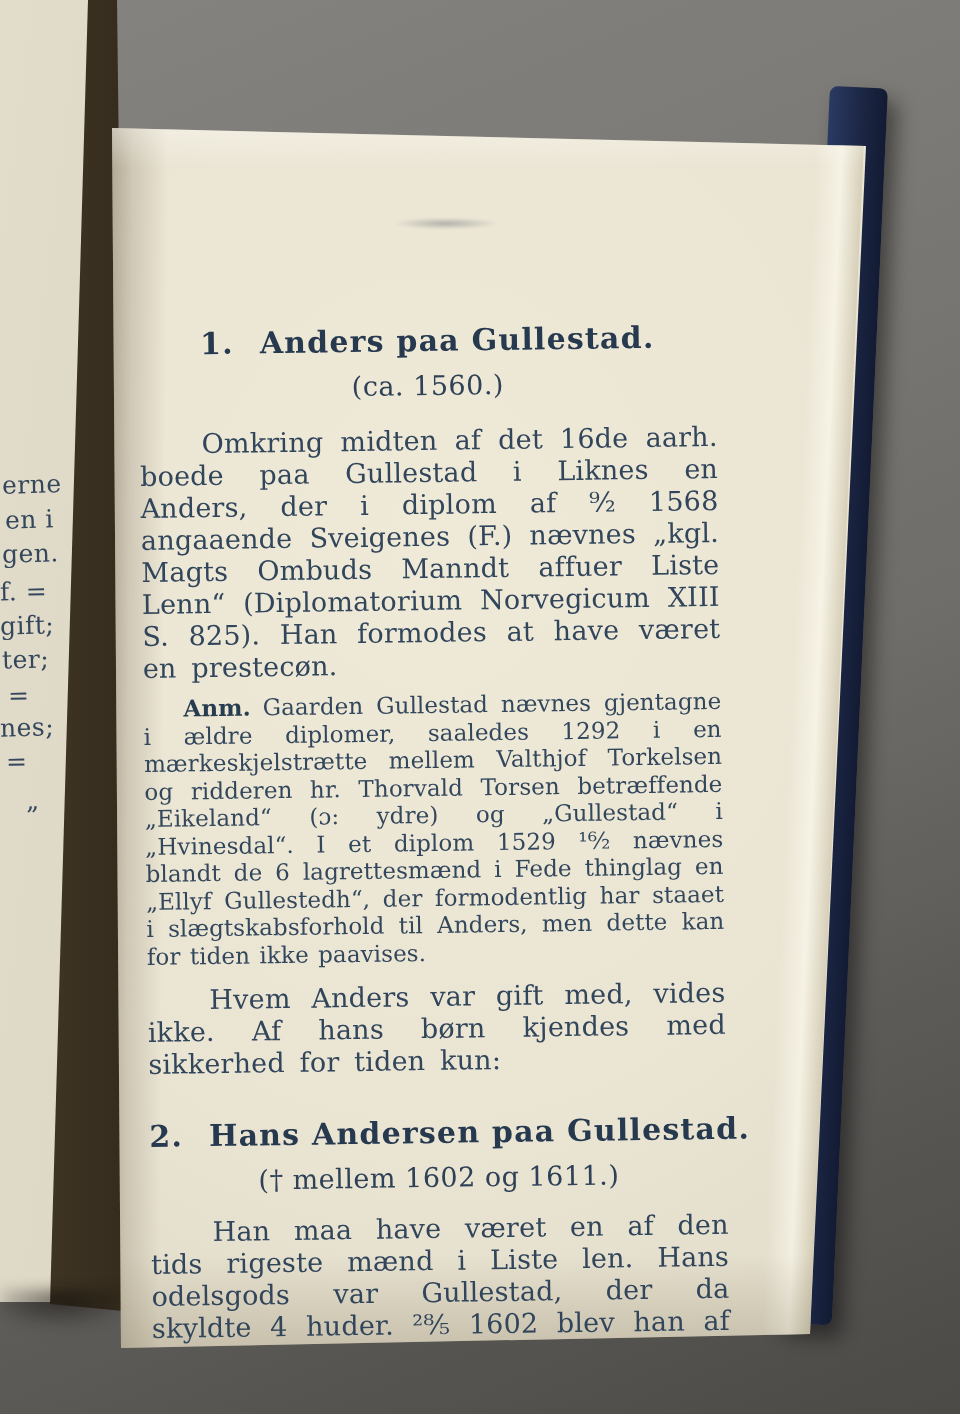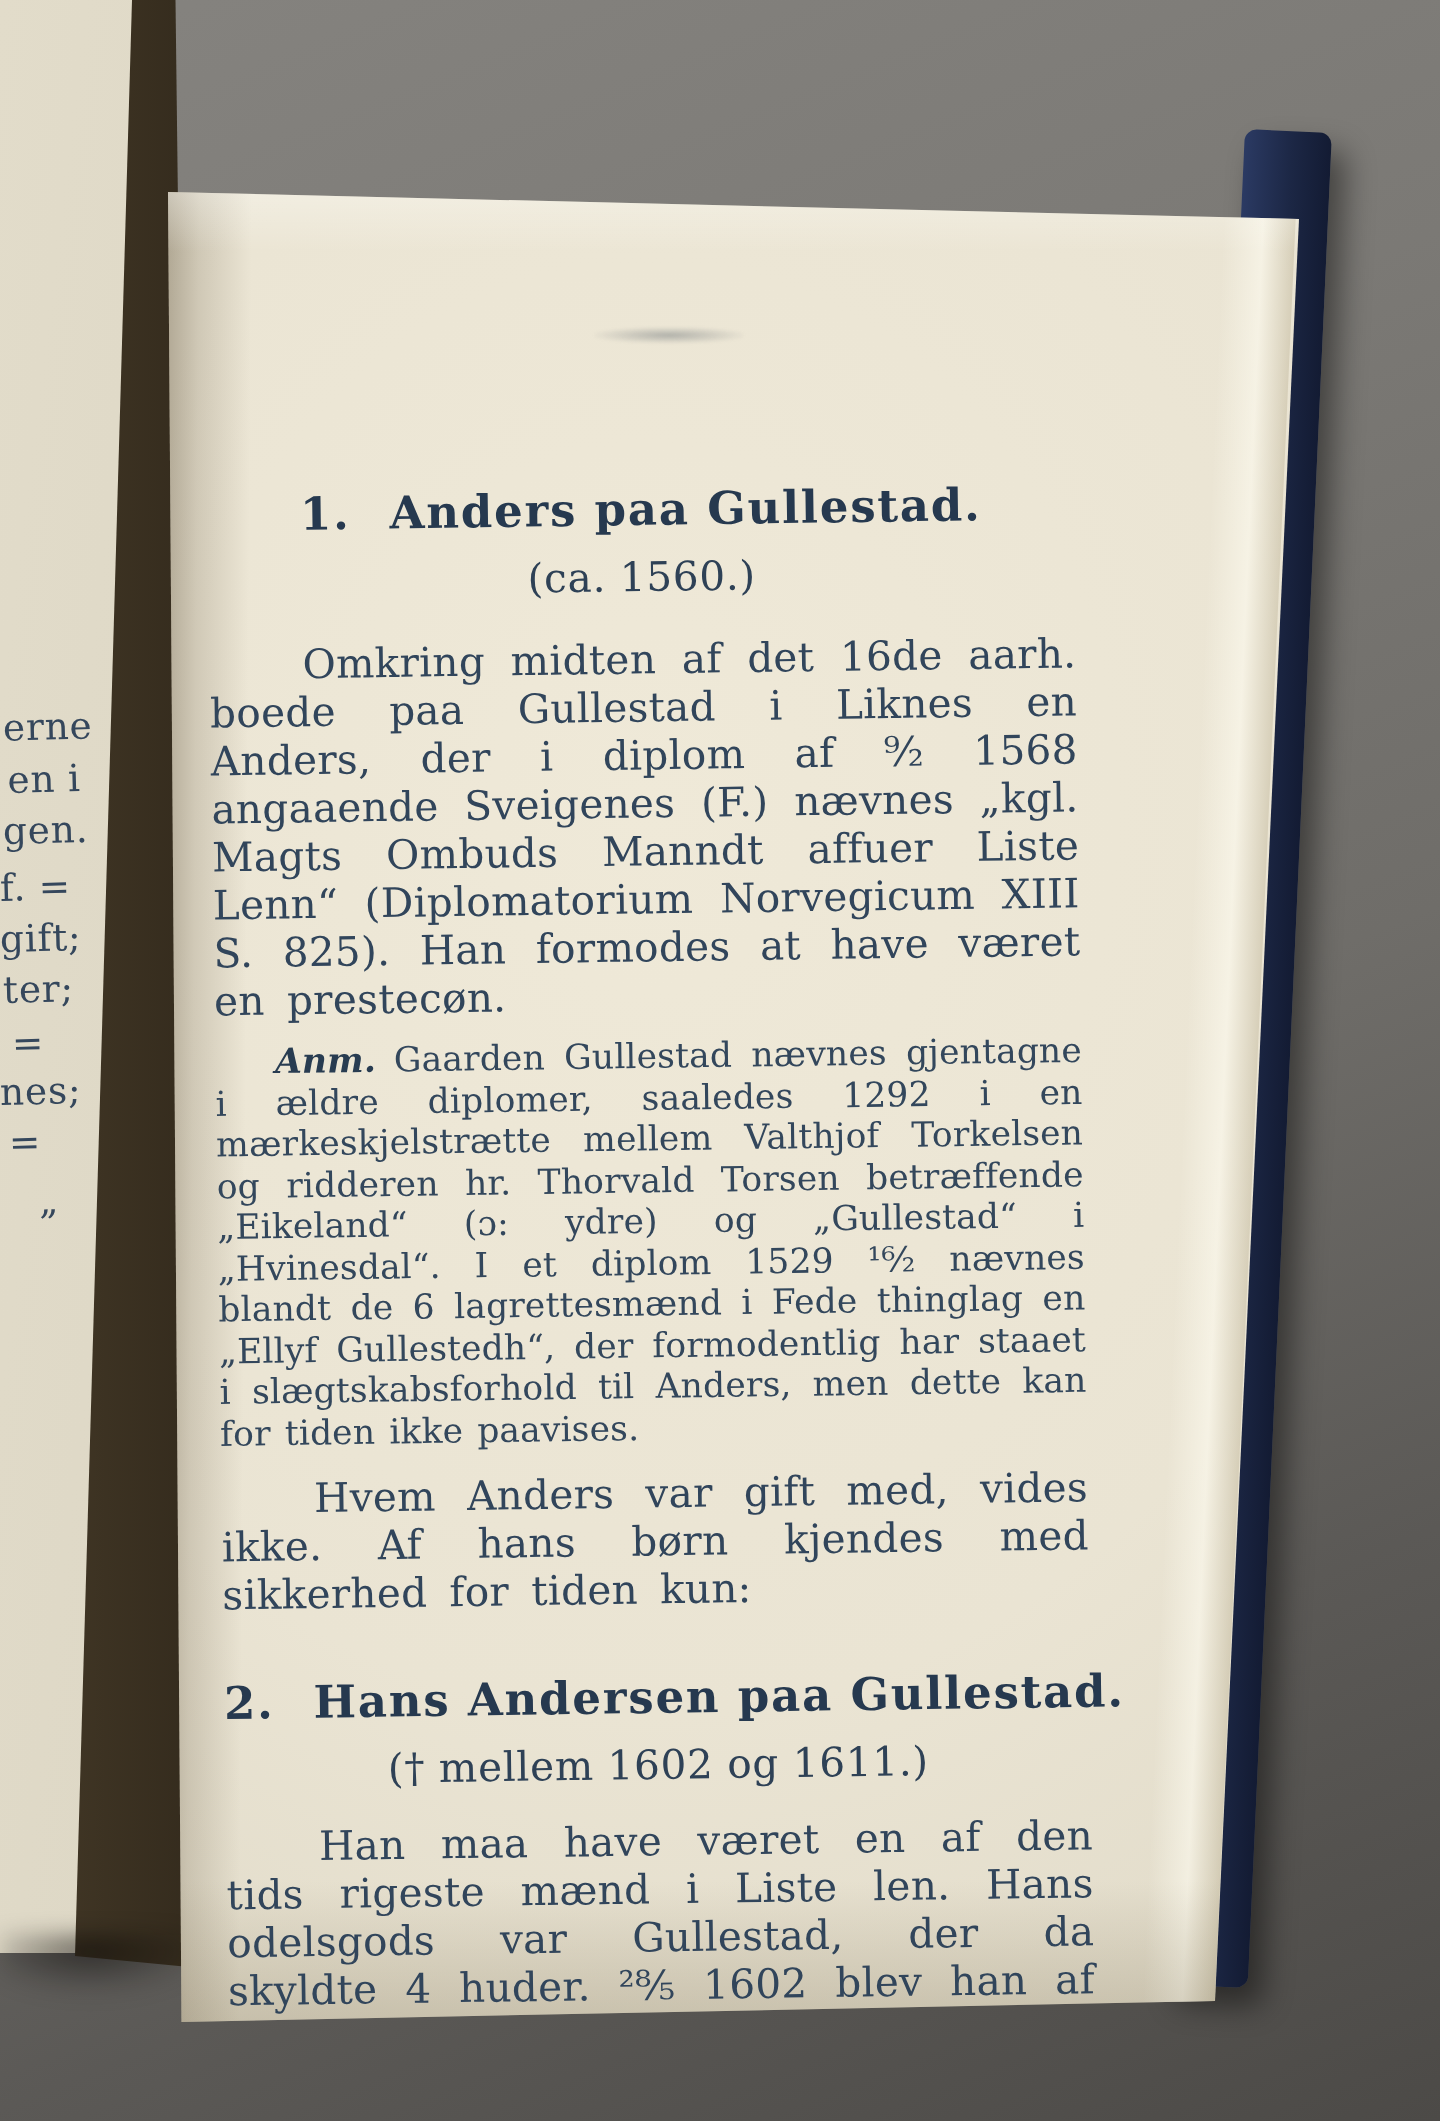--- a/index.html
+++ b/index.html
@@ -92,21 +92,21 @@
     margin:12px 0 0;text-align:center;font-size:27px;letter-spacing:.5px;color:#2e4156;
   }
   .para{
     margin:24px 0 0;font-size:27px;line-height:32px;text-align:justify;
     text-indent:62px;word-spacing:6px;letter-spacing:.2px;
   }
   .note{
     margin:10px 0 0;font-size:23px;line-height:27.5px;text-align:justify;
     text-indent:40px;word-spacing:2px;letter-spacing:.1px;color:#33475c;
   }
-  .note .note-label{font-weight:700;margin-right:12px;color:#283c51;font-style:italic;}
+  .note .note-label{font-weight:700;margin-right:12px;color:#283c51;}
   .para.follow{margin-top:14px;}
   .heading.second{margin-top:38px;}
   .para.last{margin-top:20px;}
 </style>
 </head>
 <body>
 
 <div class="scene">
 
   <div class="layer prev-page">

